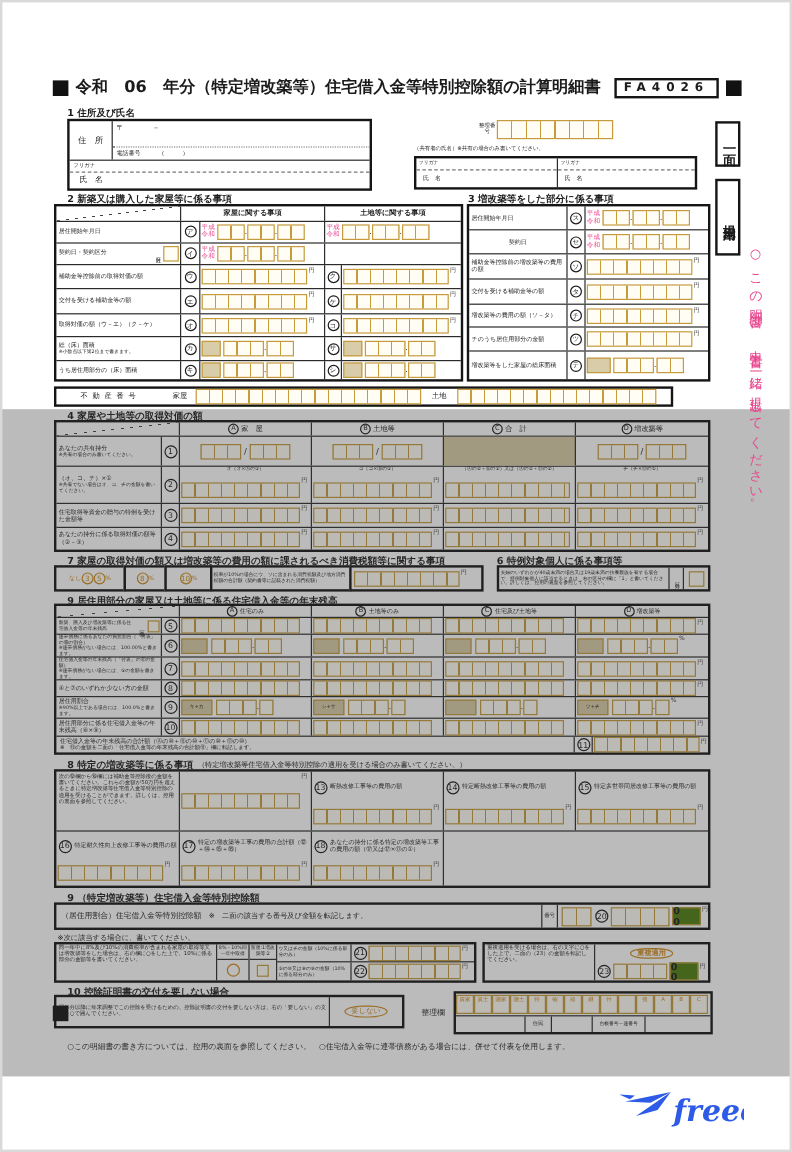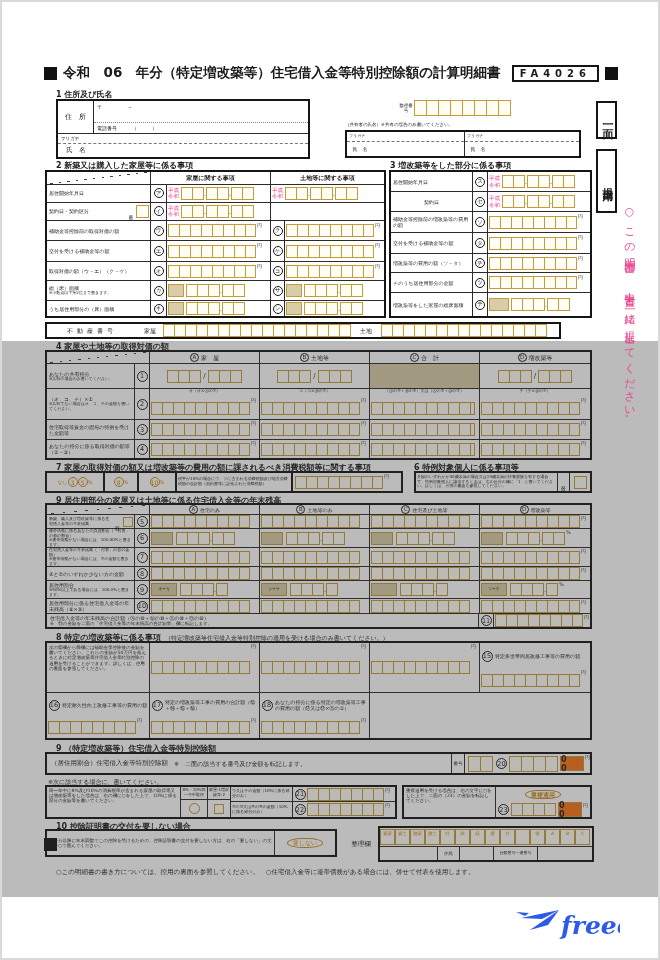--- a/index.html
+++ b/index.html
@@ -12,21 +12,21 @@
 .bd2{border:2px solid #151515;background:#fff}
 .br{border-right:1px solid #2b2b2b}
 .bb{border-bottom:1px solid #2b2b2b}
 .ct{justify-content:center;text-align:center}.t7{font-size:7px}.t65{font-size:6.5px}
 .t6{font-size:6px;line-height:1.2}.t5{font-size:5px;line-height:1.2}.t45{font-size:4.5px;line-height:1.15}.t4{font-size:4px;line-height:1.15}
 .b{font-weight:bold}
 .strip{height:13px;border:1px solid #c59b3c;background:repeating-linear-gradient(90deg,#fffdf4 0,#fffdf4 10px,#c59b3c 10px,#c59b3c 11px)}
 .h16{height:16px!important;background:repeating-linear-gradient(90deg,#fffdf4 0,#fffdf4 11px,#c59b3c 11px,#c59b3c 12px)}
 .sh{background:#d9cca8;border:1px solid #c59b3c;height:13px}
 .ibx{width:13px;height:13px;border:1px solid #c59b3c;background:#fffdf4}
-.zbox{width:24px;height:15px;border:1px solid #c59b3c;background:#f97316;display:flex;align-items:center;justify-content:center;font-size:8px;font-weight:bold;letter-spacing:3px}
+.zbox{width:24px;height:15px;border:1px solid #c59b3c;background:#4d7c0f;display:flex;align-items:center;justify-content:center;font-size:8px;font-weight:bold;letter-spacing:3px}
 .cn{width:11px;height:11px;min-width:11px;border:1px solid #1b1b1b;border-radius:50%;display:inline-flex;align-items:center;justify-content:center;font-size:6.5px;background:#fff}
 .cl{width:10px;height:10px;min-width:10px;border:1px solid #1b1b1b;border-radius:50%;display:inline-flex;align-items:center;justify-content:center;font-size:5.5px;background:#fff}
 .ca{width:9px;height:9px;min-width:9px;border:1px solid #1b1b1b;border-radius:50%;display:inline-flex;align-items:center;justify-content:center;font-size:5.5px;background:#fff;margin-right:2px}
 .ocirc{width:10px;height:10px;min-width:10px;border:1px solid #cf8b1f;border-radius:50%;display:inline-flex;align-items:center;justify-content:center;font-size:6px;color:#cf8b1f;background:#fffdf4}
 .era{color:#e8478f;font-size:5.5px;line-height:1.1;white-space:nowrap;margin-right:2px}
 .pink{color:#e8478f}
 .org{color:#cf8b1f}
 .unit{font-size:5px;color:#333;margin-left:1px;align-self:flex-start}
 .vtx{writing-mode:vertical-rl}
 .dashb{border-bottom:1px dashed #777}
@@ -713,26 +713,38 @@
 <div class="abs bd2 col" style="left:45px;top:641px;width:547px;height:99px">
   <div class="rs bb" style="height:50px">
     <div class="br t45" style="width:103px;padding:2px">次の⑫欄から⑯欄には補助金等控除後の金額を書いてください。これらの金額が50万円を超えるときに特定増改築等住宅借入金等特別控除の適用を受けることができます。詳しくは、控用の裏面を参照してください。</div>
     <div class="br col" style="width:110px">
         <span class="r" style="flex:1;padding:0 1px">
           <span class="strip" style="width:99px"></span>
           <span class="unit">円</span>
         </span>
       </div>
     <div class="br col" style="width:110px">
+        <span class="rs" style="height:26px">
+          <span class="r ct" style="width:14px">
+            <span class="cn">13</span>
+          </span>
+          <span class="r t5" style="flex:1;padding:0 1px">断熱改修工事等の費用の額</span>
+        </span>
         <span class="r" style="flex:1;padding:0 1px">
           <span class="strip" style="width:99px"></span>
           <span class="unit">円</span>
         </span>
       </div>
     <div class="br col" style="width:110px">
+        <span class="rs" style="height:26px">
+          <span class="r ct" style="width:14px">
+            <span class="cn">14</span>
+          </span>
+          <span class="r t5" style="flex:1;padding:0 1px">特定断熱改修工事等の費用の額</span>
+        </span>
         <span class="r" style="flex:1;padding:0 1px">
           <span class="strip" style="width:99px"></span>
           <span class="unit">円</span>
         </span>
       </div>
     <div class="col" style="flex:1">
         <span class="rs" style="height:26px">
           <span class="r ct" style="width:14px">
             <span class="cn">15</span>
           </span>

